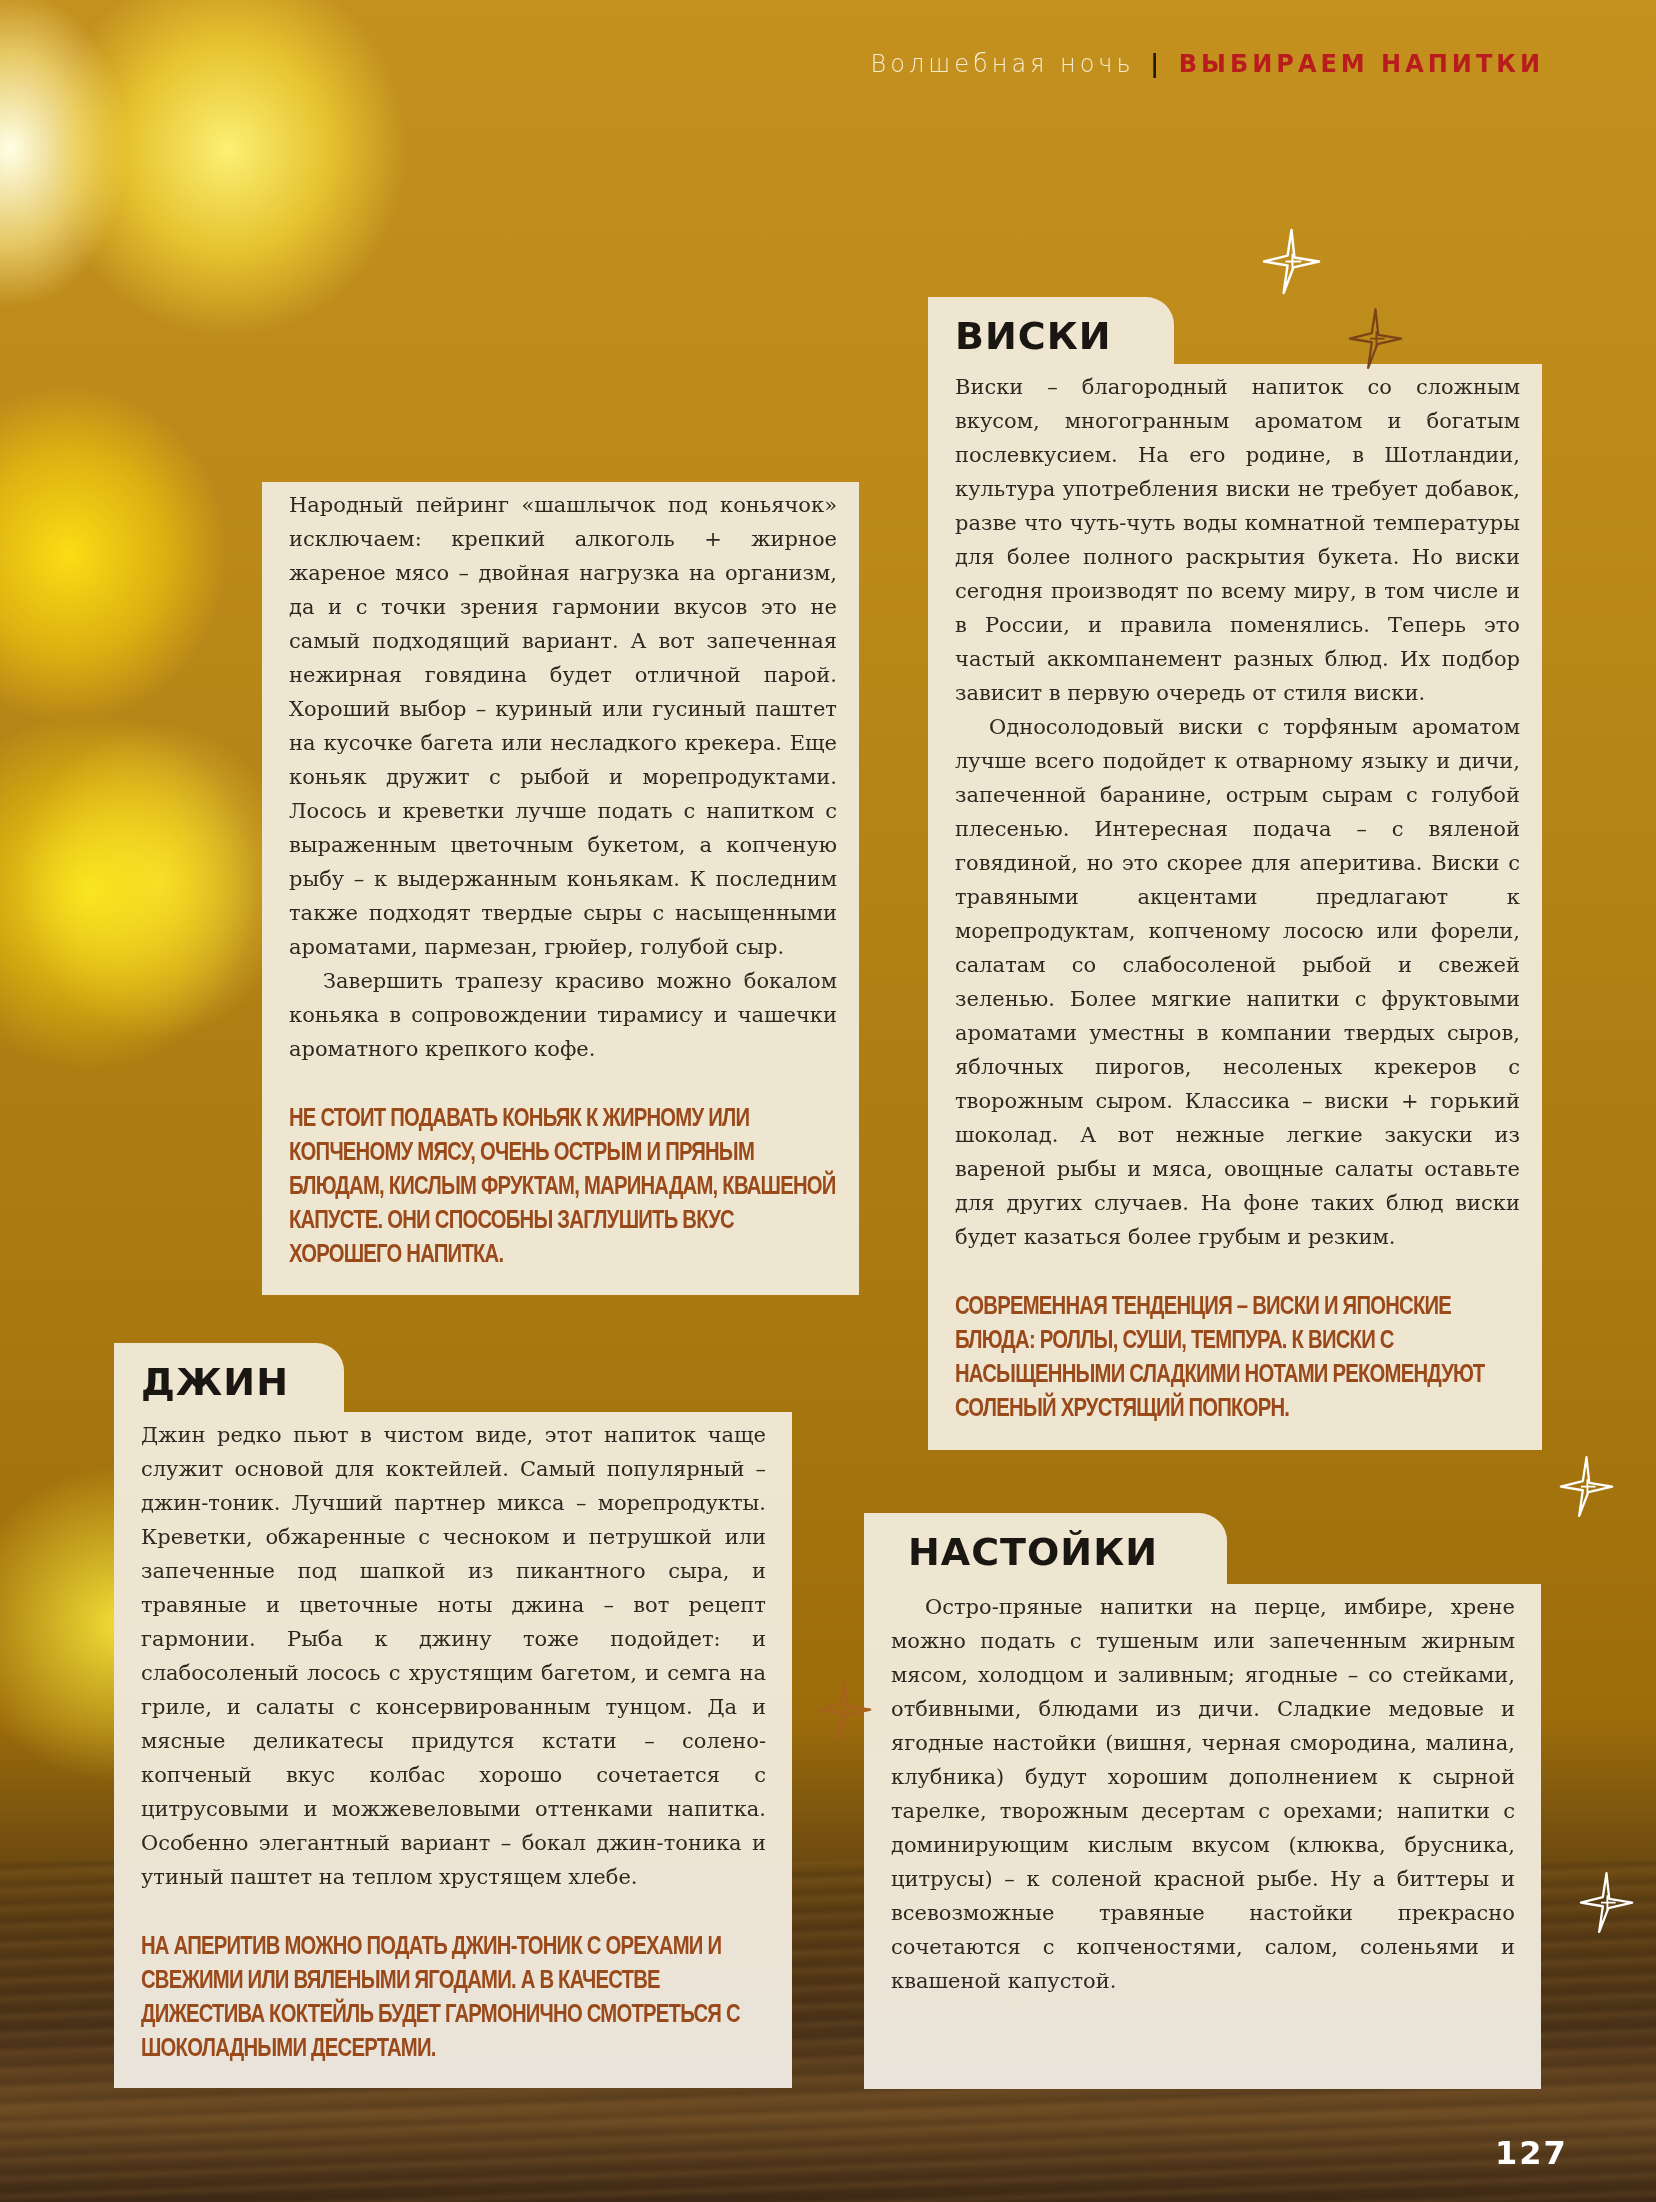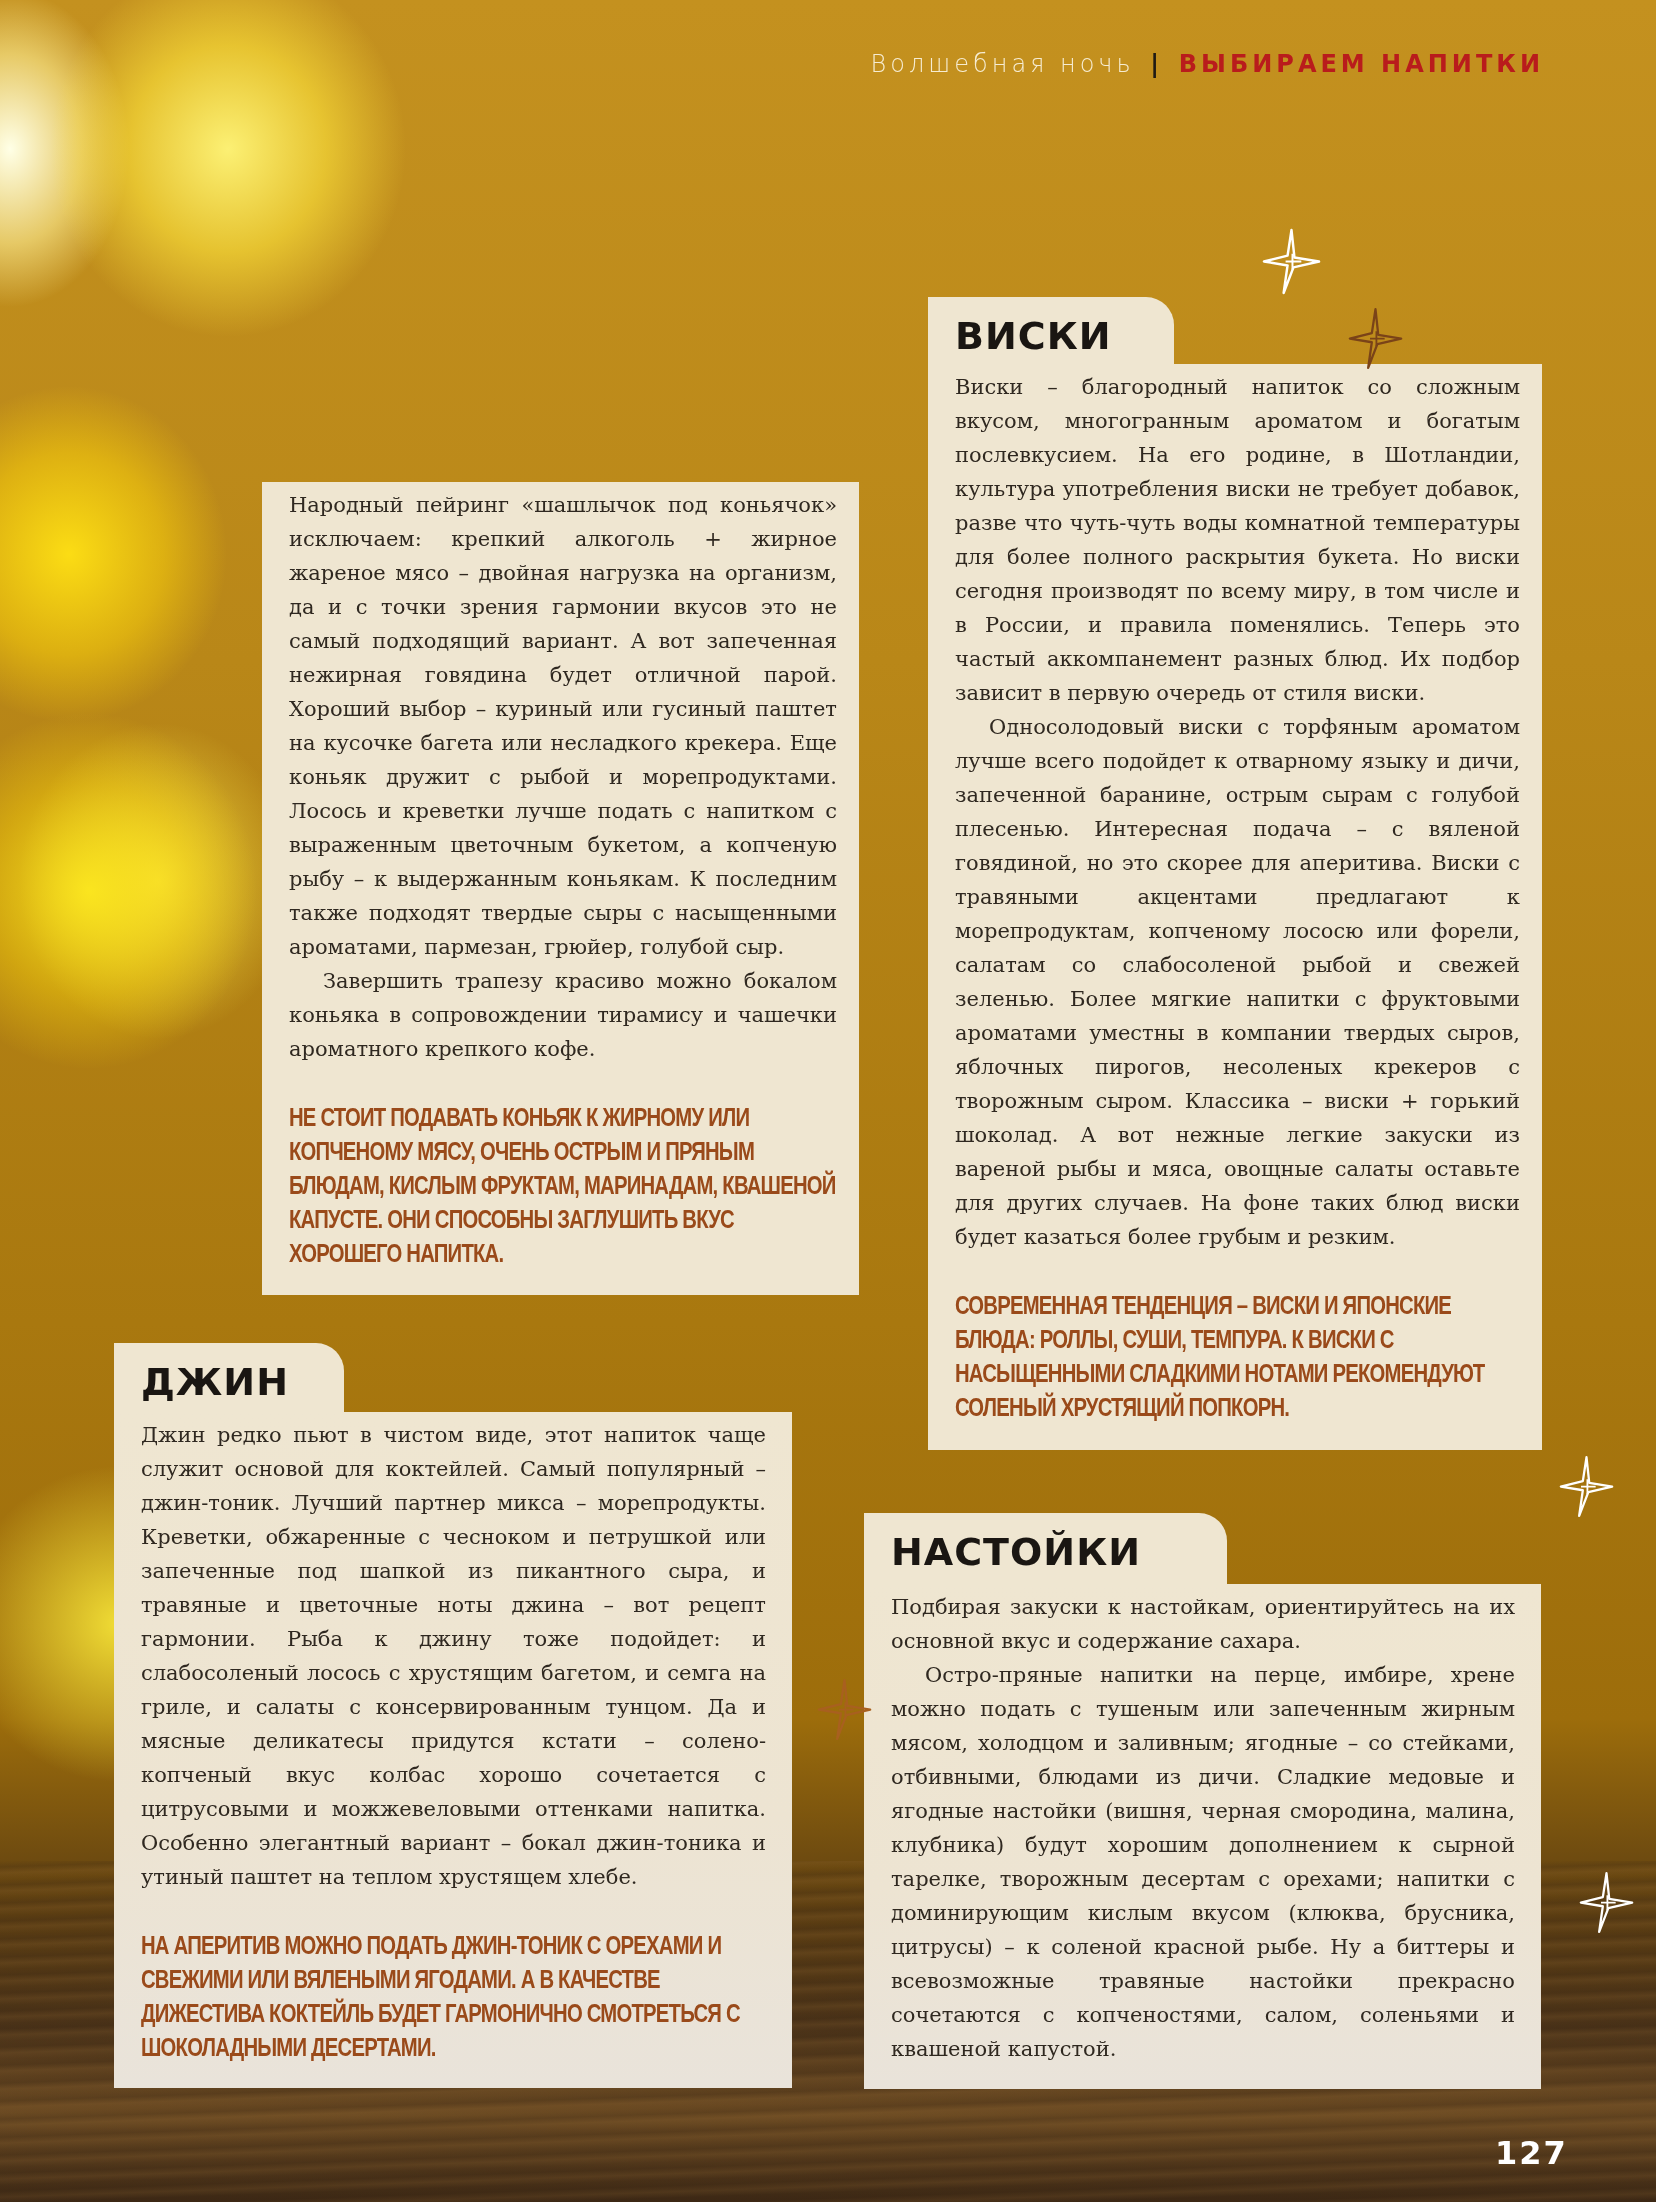--- a/index.html
+++ b/index.html
@@ -90,23 +90,22 @@
 
 <div class="card fade" style="left:114px; top:1343px; width:678px; height:745px;">
   <div class="tab" style="width:230px; height:73px; padding-left:27px;">ДЖИН</div>
   <div class="body" style="top:69px; padding-left:27px; padding-right:26px;">
     <p>Джин редко пьют в чистом виде, этот напиток чаще служит основой для коктейлей. Самый популярный – джин-тоник. Лучший партнер микса – морепродукты. Креветки, обжаренные с чесноком и петрушкой или запеченные под шапкой из пикантного сыра, и травяные и цветочные ноты джина – вот рецепт гармонии. Рыба к джину тоже подойдет: и слабосоленый лосось с хрустящим багетом, и семга на гриле, и салаты с консервированным тунцом. Да и мясные деликатесы придутся кстати – солено-копченый вкус колбас хорошо сочетается с цитрусовыми и можжевеловыми оттенками напитка. Особенно элегантный вариант – бокал джин-тоника и утиный паштет на теплом хрустящем хлебе.</p>
     <div class="callout">На аперитив можно подать джин-тоник с орехами и свежими или вялеными ягодами. А в качестве дижестива коктейль будет гармонично смотреться с шоколадными десертами.</div>
   </div>
 </div>
 
 <div class="card fade" style="left:864px; top:1513px; width:677px; height:576px;">
-  <div class="tab" style="width:363px; height:73px; padding-left:27px;">НАСТОЙКИ</div>
+  <div class="tab" style="width:363px; height:73px; padding-left:44px;">НАСТОЙКИ</div>
   <div class="body" style="top:71px; padding-left:27px; padding-right:26px;">
-    <p>Подбирая закуски к настойкам, ориентируйтесь на их основной вкус и содержание сахара.</p>
     <p class="indent">Остро-пряные напитки на перце, имбире, хрене можно подать с тушеным или запеченным жирным мясом, холодцом и заливным; ягодные – со стейками, отбивными, блюдами из дичи. Сладкие медовые и ягодные настойки (вишня, черная смородина, малина, клубника) будут хорошим дополнением к сырной тарелке, творожным десертам с орехами; напитки с доминирующим кислым вкусом (клюква, брусника, цитрусы) – к соленой красной рыбе. Ну а биттеры и всевозможные травяные настойки прекрасно сочетаются с копченостями, салом, соленьями и квашеной капустой.</p>
   </div>
 </div>
 
 <svg class="star" style="left:1262px; top:228px;" width="59" height="69" viewBox="0 0 60 70">
   <path d="M30 2 L26 28 L2 34 L26 38 L22 66 L32 40 L58 34 L33 30 Z" fill="none" stroke="#ffffff" stroke-width="2.5" stroke-linejoin="round"></path>
   <path d="M24 34 L40 34 M31 26 L31 42" stroke="#ffffff" stroke-width="2"></path>
 </svg>
 <svg class="star" style="left:1348px; top:307px;" width="55" height="65" viewBox="0 0 60 70">
   <path d="M30 2 L26 28 L2 34 L26 38 L22 66 L32 40 L58 34 L33 30 Z" fill="none" stroke="#7a4318" stroke-width="2.5" stroke-linejoin="round"></path>

